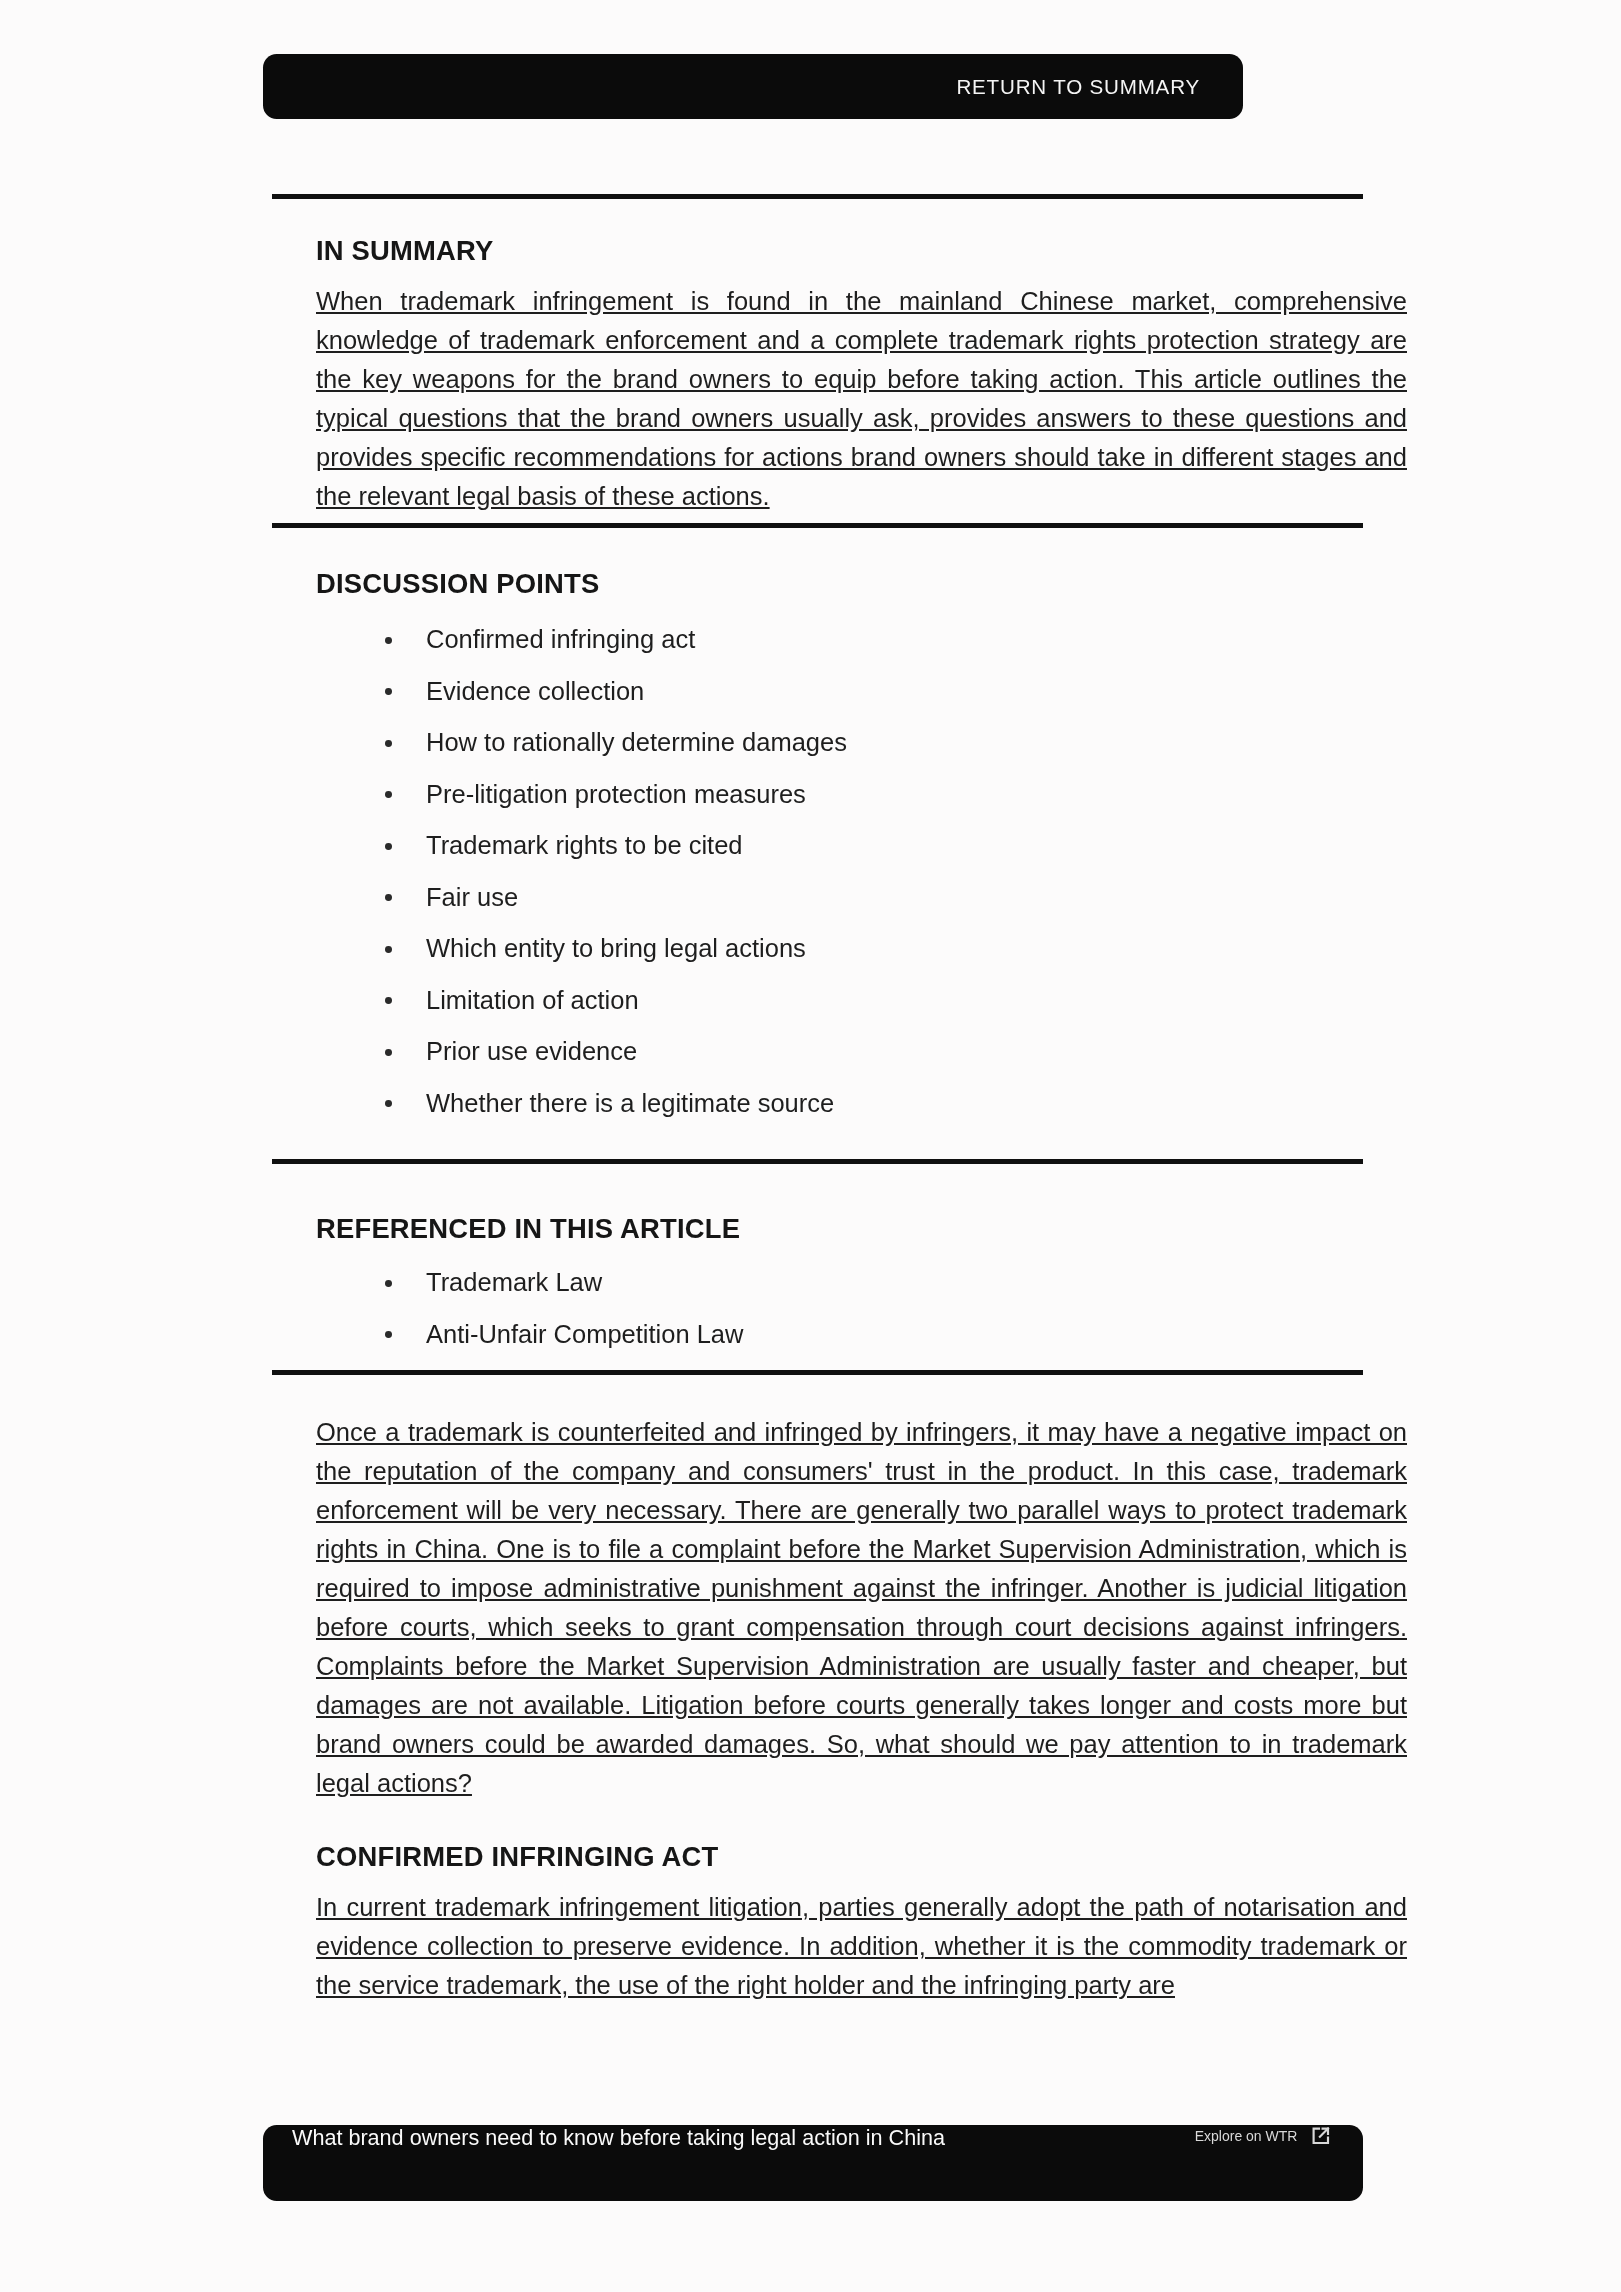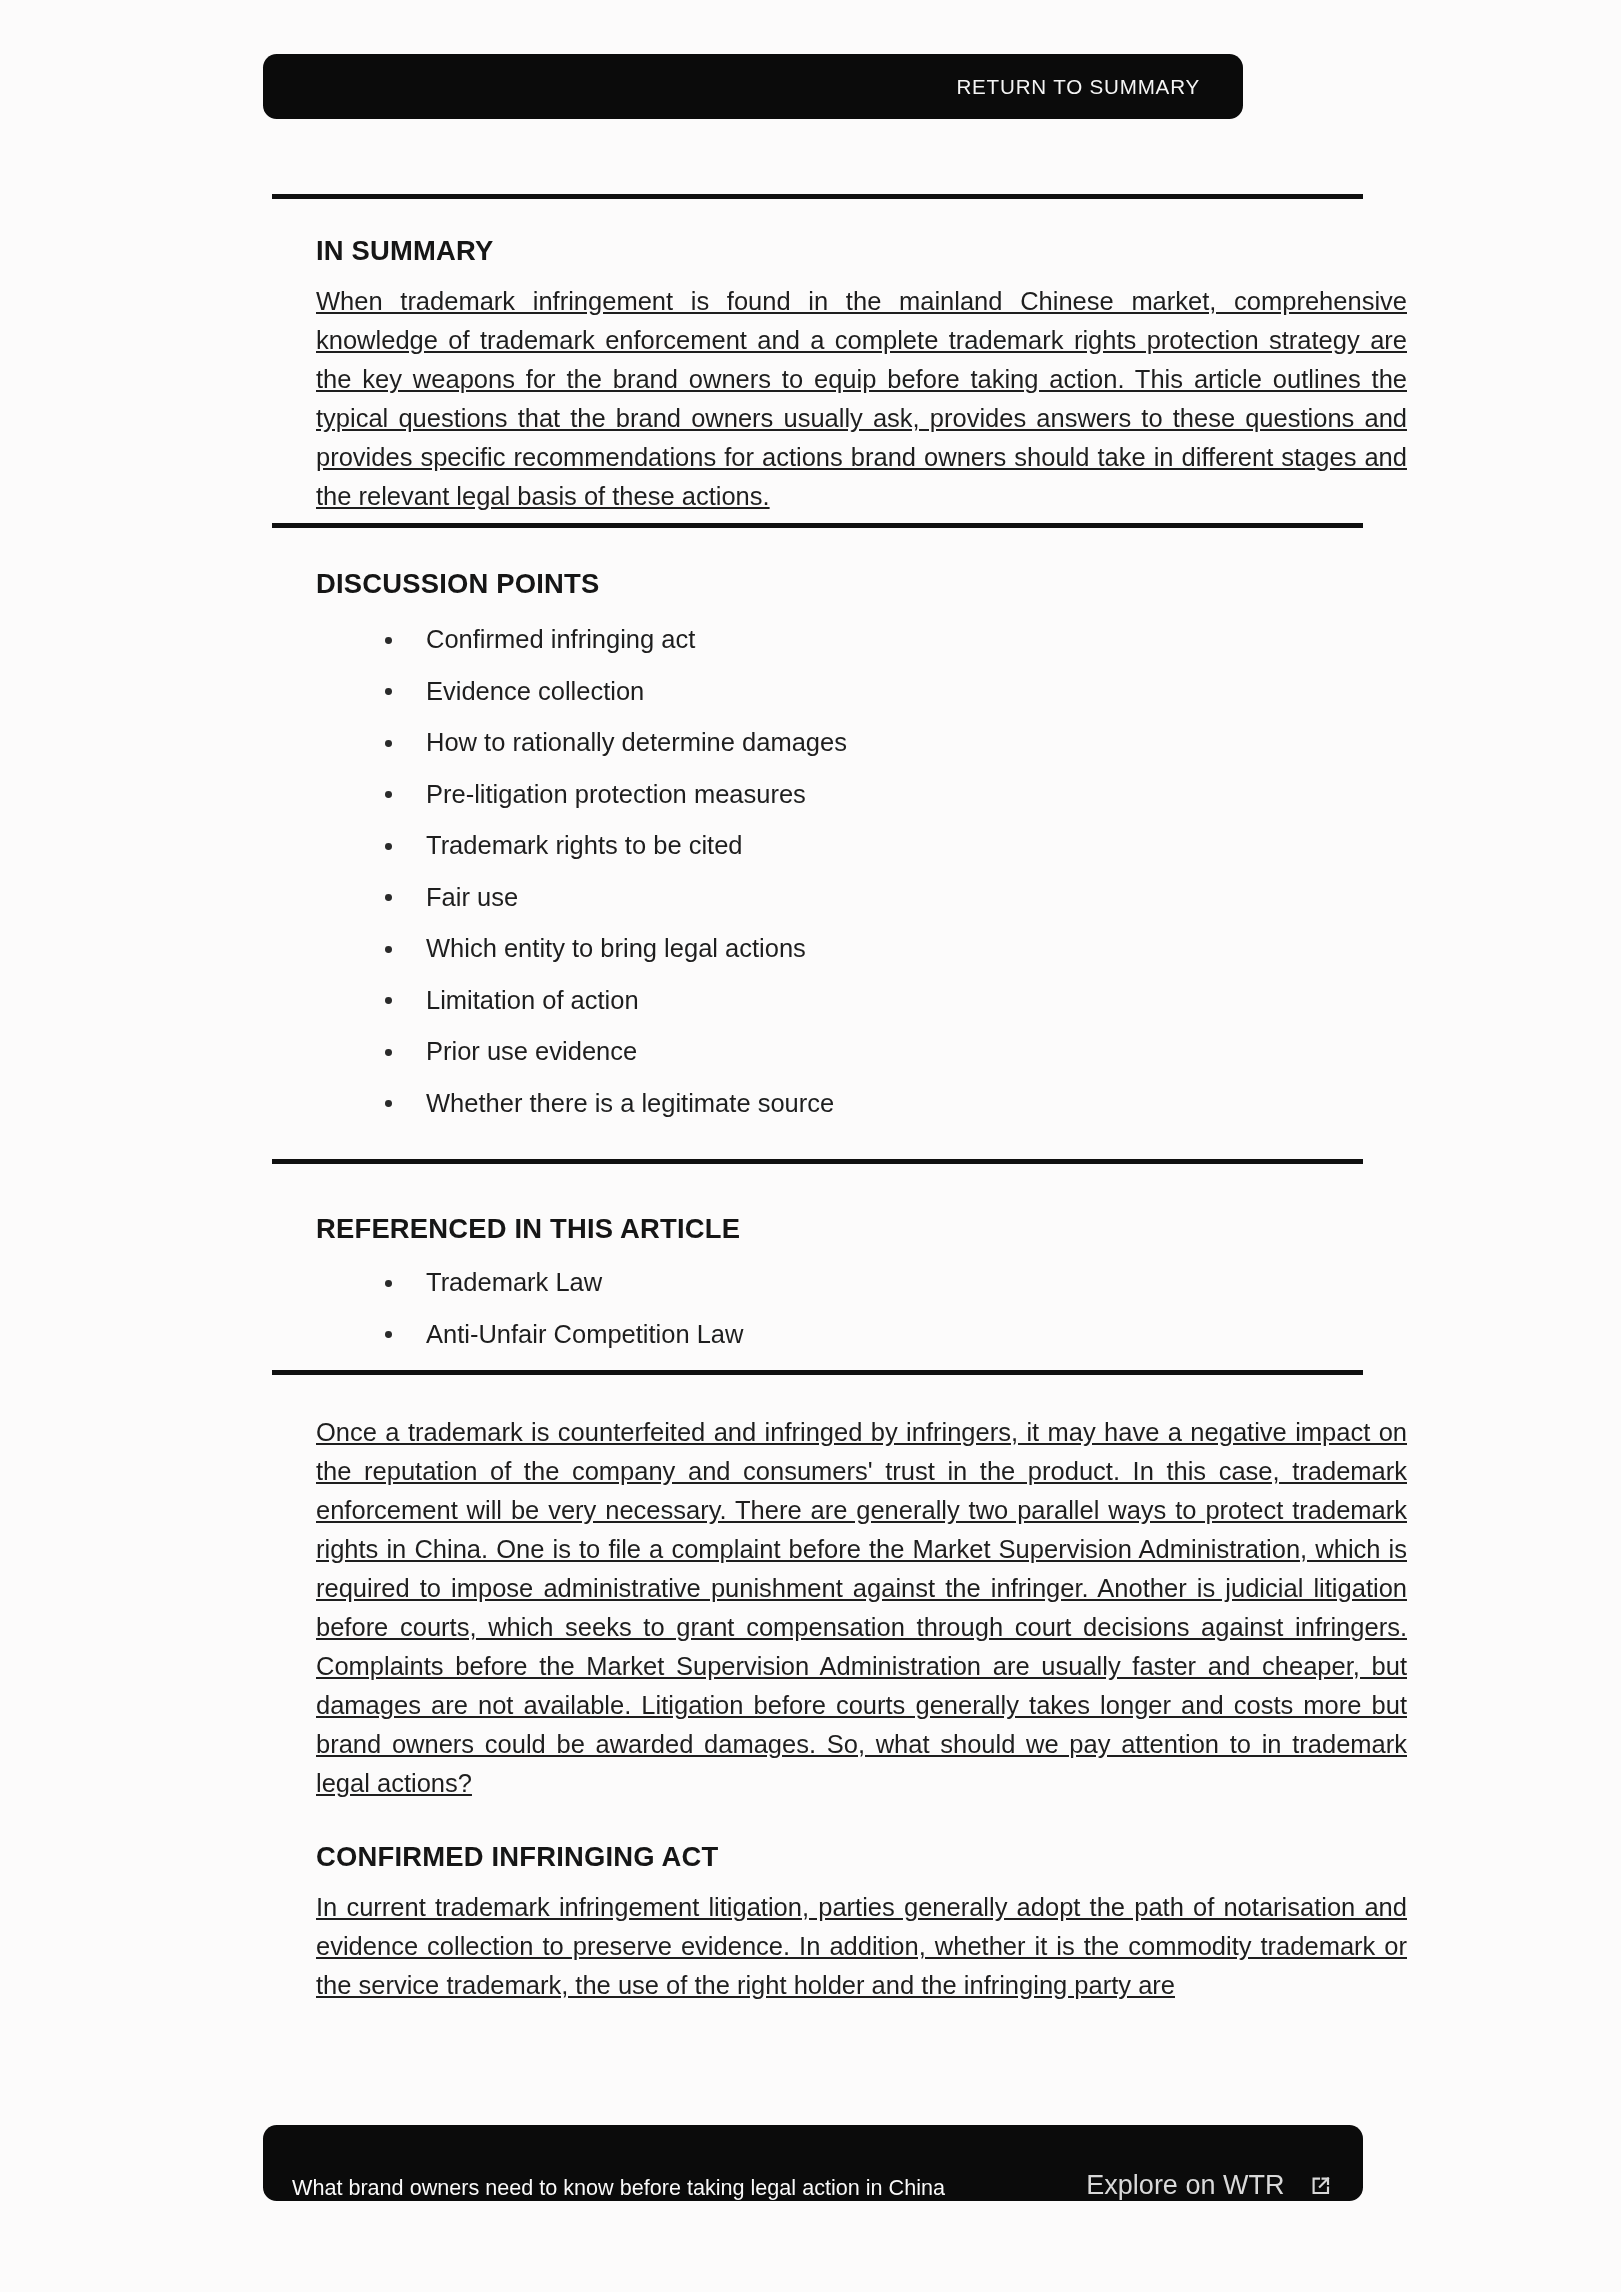--- a/index.html
+++ b/index.html
@@ -80,36 +80,36 @@
   }
 
   
   .footer-bar {
     position: absolute;
     left: 263px; top: 2125px;
     width: 1100px; height: 76px;
     background: #0b0b0b;
     border-radius: 13.7px;
     display: flex;
-    align-items: flex-end;
+    align-items: flex-start;
     justify-content: space-between;
     padding: 0 31px 0 29px;
   }
   .footer-title {
     color: #fafafa;
     font-size: 21.6px;
     line-height: 26.5px;
     max-width: 706px;
   }
   .footer-link {
     display: flex;
     align-items: center;
-    gap: 26px;
+    gap: 13px;
     color: #d9d9d9;
-    font-size: 27px;
+    font-size: 14px;
     cursor: pointer;
     white-space: nowrap;
   }
   .footer-link svg { display: block; }
 </style>
 </head>
 <body>
 
 <div class="page">
 

